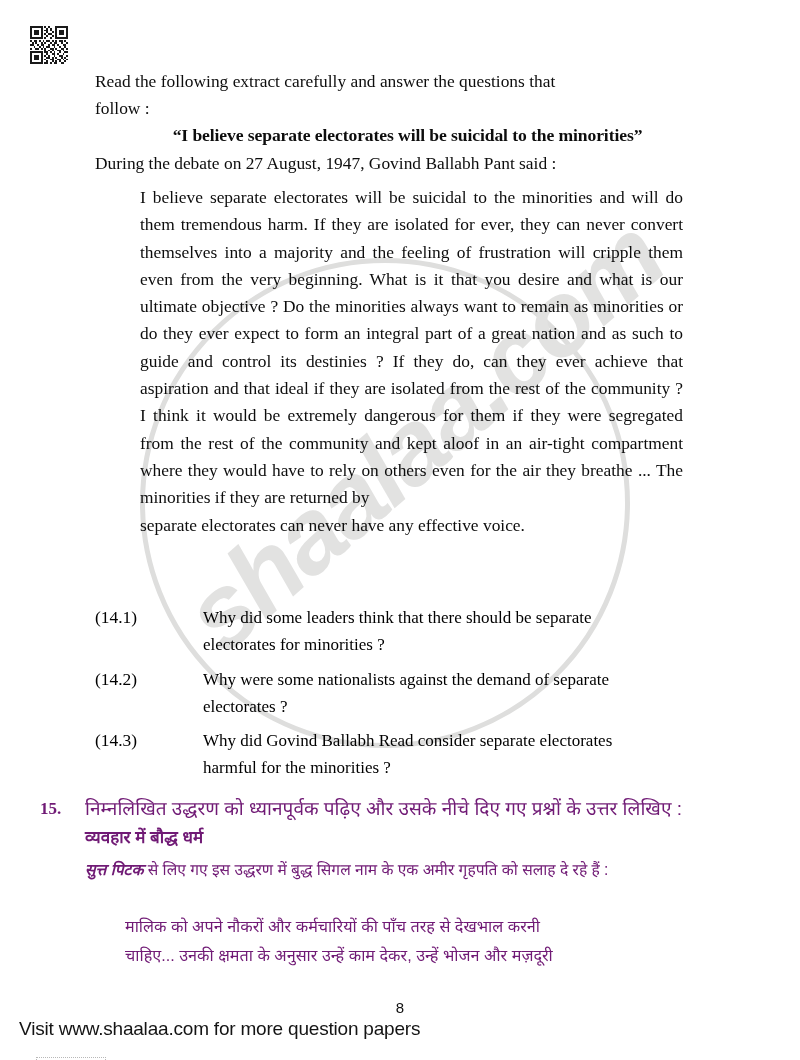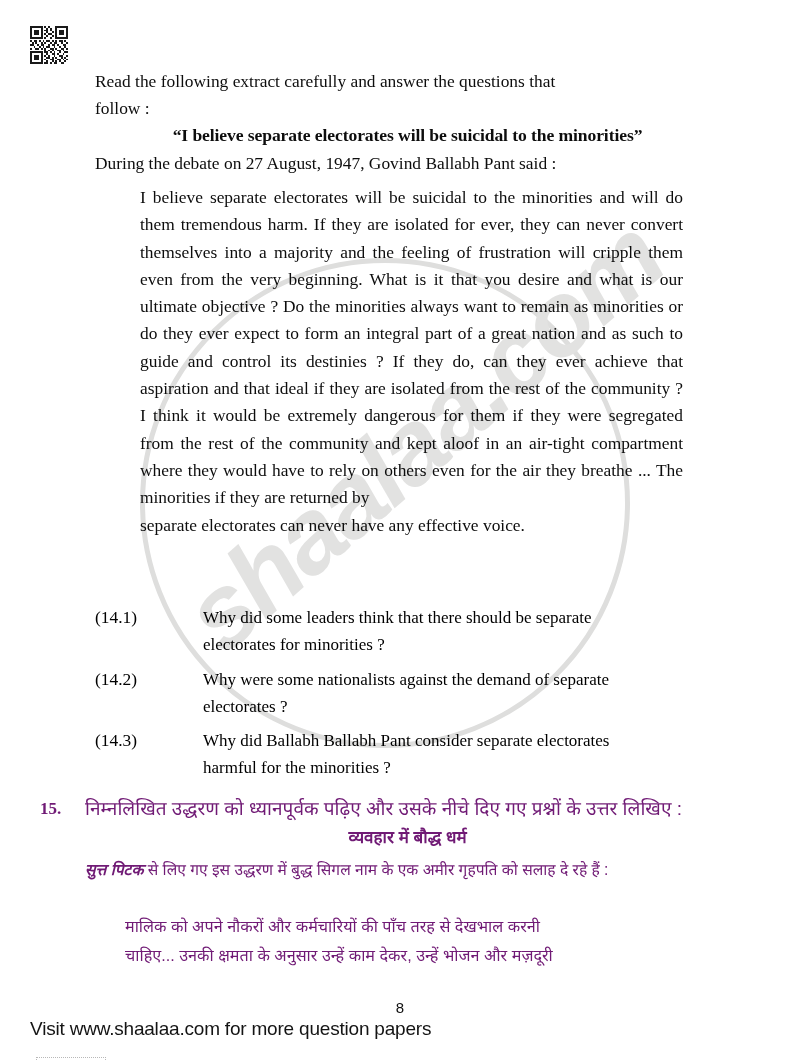--- a/index.html
+++ b/index.html
@@ -156,21 +156,20 @@
   }
   #q15 .stem {
     flex: 1;
     font-size: 19px;
     line-height: 27px;
   }
   #hin-heading {
     left: 85px;
     top: 824px;
     width: 645px;
-    text-align: center;
     font-weight: 700;
     font-size: 17px;
   }
   #hin-intro {
     left: 85px;
     top: 856px;
     width: 645px;
   }
   #hin-intro .it {
     font-style: italic;
@@ -205,21 +204,21 @@
     top: 999px;
     width: 800px;
     text-align: center;
     font-family: "Liberation Sans", "DejaVu Sans", sans-serif;
     font-size: 15px;
     color: #111;
     z-index: 3;
   }
   #site-banner {
     position: absolute;
-    left: 30px;
+    left: 19px;
     top: 1018px;
     font-family: "Liberation Sans", "DejaVu Sans", sans-serif;
     font-size: 19px;
     color: #141414;
     letter-spacing: -0.2px;
     z-index: 4;
   }
 </style>
 </head>
 <body>
@@ -373,21 +372,21 @@
       <div class="qnum">(14.2)</div>
       <div class="qtext">
         <div>Why were some nationalists against the demand of separate</div>
         <div class="tail">electorates ?</div>
       </div>
     </div>
 
     <div class="blk qrow" id="q143">
       <div class="qnum">(14.3)</div>
       <div class="qtext">
-        <div>Why did Ballabh Ballabh Pant consider separate electorates</div>
+        <div>Why did Govind Ballabh Read consider separate electorates</div>
         <div class="tail">harmful for the minorities ?</div>
       </div>
     </div>
 
     <div class="blk hin" id="q15">
       <div class="num">15.</div>
       <div class="stem">निम्नलिखित उद्धरण को ध्यानपूर्वक पढ़िए और उसके नीचे दिए गए प्रश्नों के उत्तर लिखिए :</div>
     </div>
 
     <div class="blk hin" id="hin-heading">व्यवहार में बौद्ध धर्म</div>

